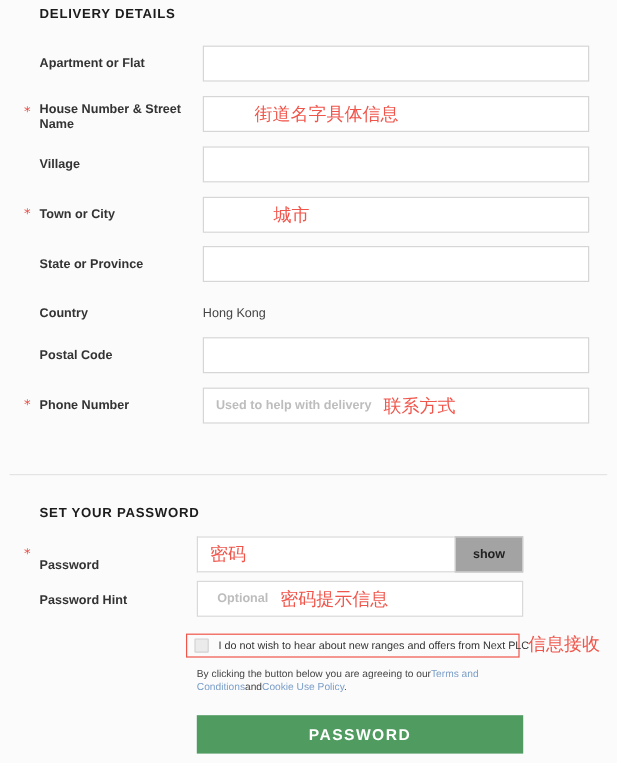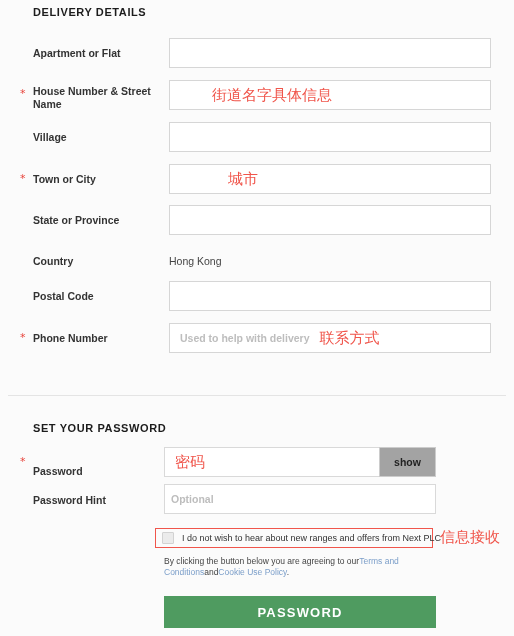--- a/index.html
+++ b/index.html
@@ -141,21 +141,21 @@
   .hint-field {
     position: absolute;
     left: 164px;
     width: 272px;
     height: 30px;
     box-sizing: border-box;
     border: 1px solid #d9d9d9;
     background: #fff;
     display: flex;
     align-items: center;
-    padding-left: 6px;
+    padding-left: 16px;
   }
 
   
   .checkbox-row {
     position: absolute;
     left: 155px;
     top: 528px;
     width: 278px;
     height: 20px;
     box-sizing: border-box;
@@ -289,20 +289,21 @@
         <span class="anno-in-field" style="margin-left:0;">密码</span>
       </div>
       <div class="show-btn">show</div>
     </div>
   </div>
 
   <div class="field-row" style="top:484px;">
     <div class="field-label" style="top:10px;">Password Hint</div>
     <div class="hint-field">
       <span class="ph">Optional</span>
+      <span class="anno-in-field" style="margin-left:10px;">密码提示信息</span>
     </div>
   </div>
 
   <div class="checkbox-row">
     <div class="cb"></div>
     <div class="cb-label">I do not wish to hear about new ranges and offers from Next PLC</div>
   </div>
   <div class="anno" style="left:440px; top:528px; font-size:15px;">信息接收</div>
 
   <div class="terms">

